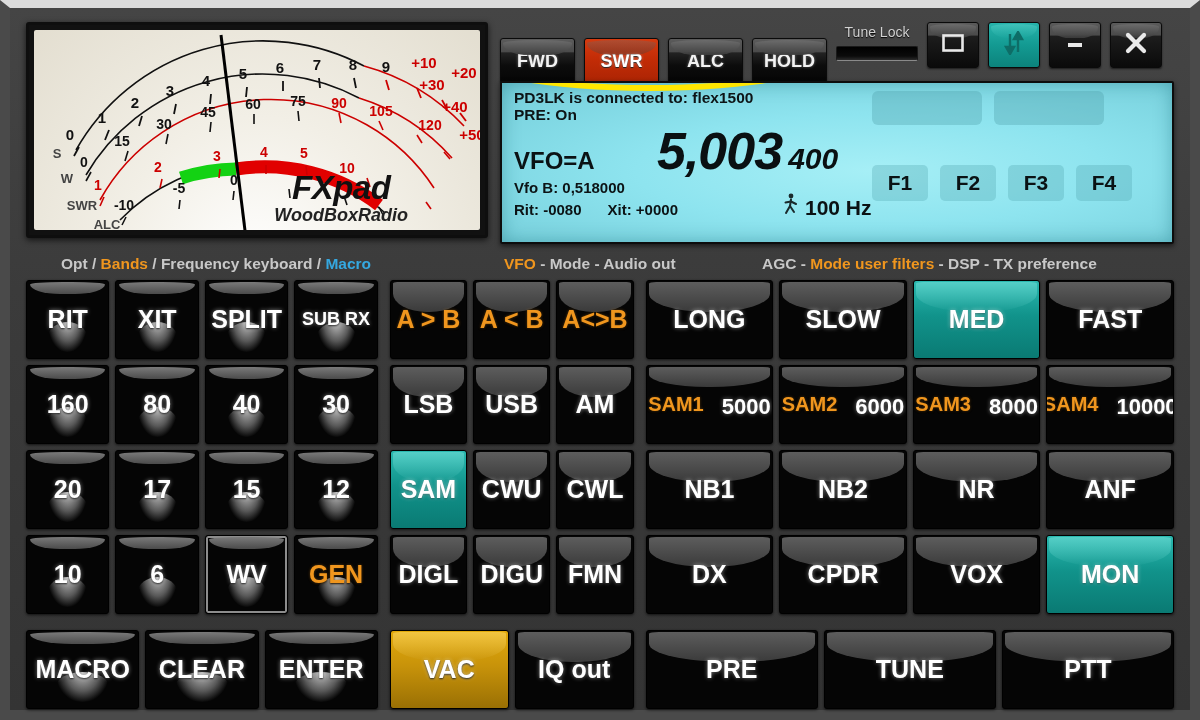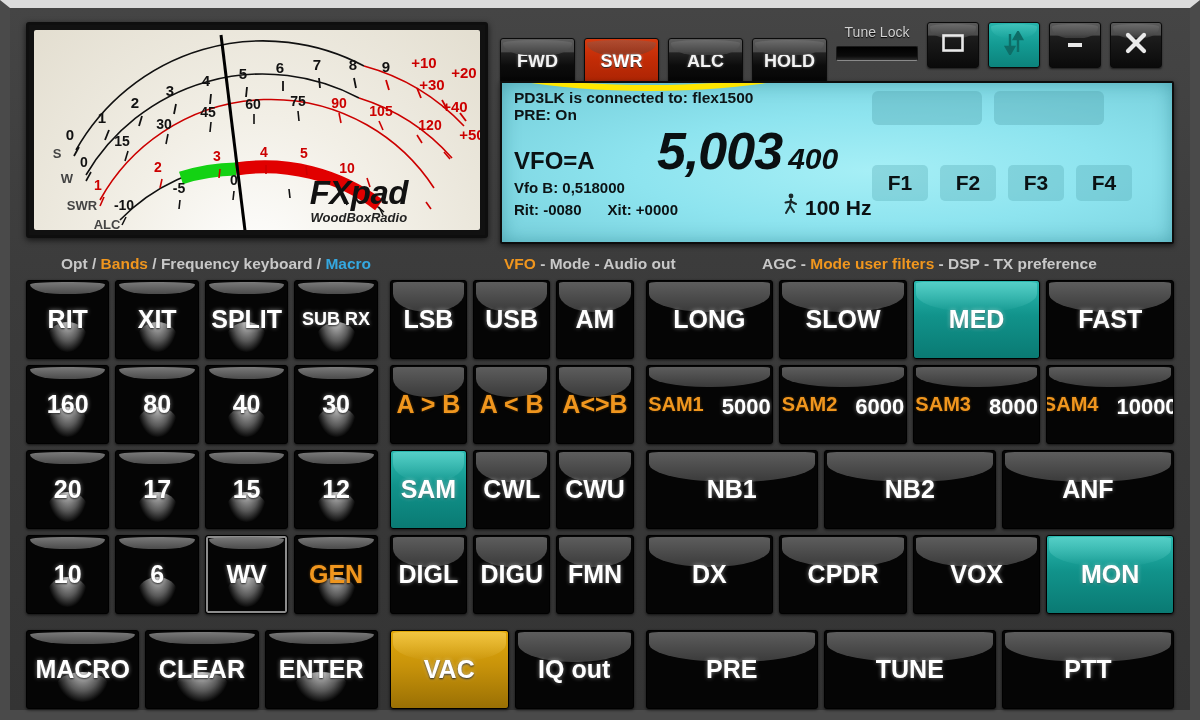--- a/index.html
+++ b/index.html
@@ -39,21 +39,21 @@
     background:radial-gradient(ellipse at 50% 120%, #ffffff 0%, #f2efe6 45%, #e3ded0 100%);
     border-radius:2px;
     overflow:hidden;
   }
   .meter svg { position:absolute; left:0; top:0; }
   .meter-brand {
     position:absolute; right:72px; bottom:6px; text-align:center;
     line-height:1;
   }
   .brand-1 { font-size:33px; font-weight:bold; font-style:italic; color:#111; letter-spacing:-0.5px;}
-  .brand-2 { font-size:13px; font-weight:bold; font-style:italic; color:#222; margin-top:2px;}
+  .brand-2 { font-size:18px; font-weight:bold; font-style:italic; color:#222; margin-top:2px;}
 
   
   .rightpanel { flex:1; display:flex; flex-direction:column; gap:7px; }
 
   .ctlrow { display:flex; align-items:flex-start; gap:9px; height:52px; }
 
   .tbtn {
     width:75px; height:46px;
     border:1px solid #0a0a0a;
     border-radius:3px;
@@ -585,49 +585,49 @@
             </div>
         <div class="btn dome">
               <span class="lbl">ENTER</span>
             </div>
       </div>
     </div>
 
     <div class="col-mid">
       <div class="grow">
         <div class="btn cap">
+              <span class="lbl orange">A &gt; B</span>
+            </div>
+        <div class="btn cap">
+              <span class="lbl orange">A &lt; B</span>
+            </div>
+        <div class="btn cap">
+              <span class="lbl orange">A&lt;&gt;B</span>
+            </div>
+      </div>
+      <div class="grow">
+        <div class="btn cap">
               <span class="lbl">LSB</span>
             </div>
         <div class="btn cap">
               <span class="lbl">USB</span>
             </div>
         <div class="btn cap">
               <span class="lbl">AM</span>
-            </div>
-      </div>
-      <div class="grow">
-        <div class="btn cap">
-              <span class="lbl orange">A &gt; B</span>
-            </div>
-        <div class="btn cap">
-              <span class="lbl orange">A &lt; B</span>
-            </div>
-        <div class="btn cap">
-              <span class="lbl orange">A&lt;&gt;B</span>
             </div>
       </div>
       <div class="grow">
         <div class="btn cap teal">
               <span class="lbl">SAM</span>
             </div>
         <div class="btn cap">
+              <span class="lbl">CWU</span>
+            </div>
+        <div class="btn cap">
               <span class="lbl">CWL</span>
-            </div>
-        <div class="btn cap">
-              <span class="lbl">CWU</span>
             </div>
       </div>
       <div class="grow">
         <div class="btn cap">
               <span class="lbl">DIGL</span>
             </div>
         <div class="btn cap">
               <span class="lbl">DIGU</span>
             </div>
         <div class="btn cap">
@@ -679,20 +679,23 @@
         </div>
       </div>
       <div class="grow">
         <div class="btn cap">
               <span class="lbl">NB1</span>
             </div>
         <div class="btn cap">
               <span class="lbl">NB2</span>
             </div>
         <div class="btn cap">
+              <span class="lbl">NR</span>
+            </div>
+        <div class="btn cap">
               <span class="lbl">ANF</span>
             </div>
       </div>
       <div class="grow">
         <div class="btn cap">
               <span class="lbl">DX</span>
             </div>
         <div class="btn cap">
               <span class="lbl">CPDR</span>
             </div>

